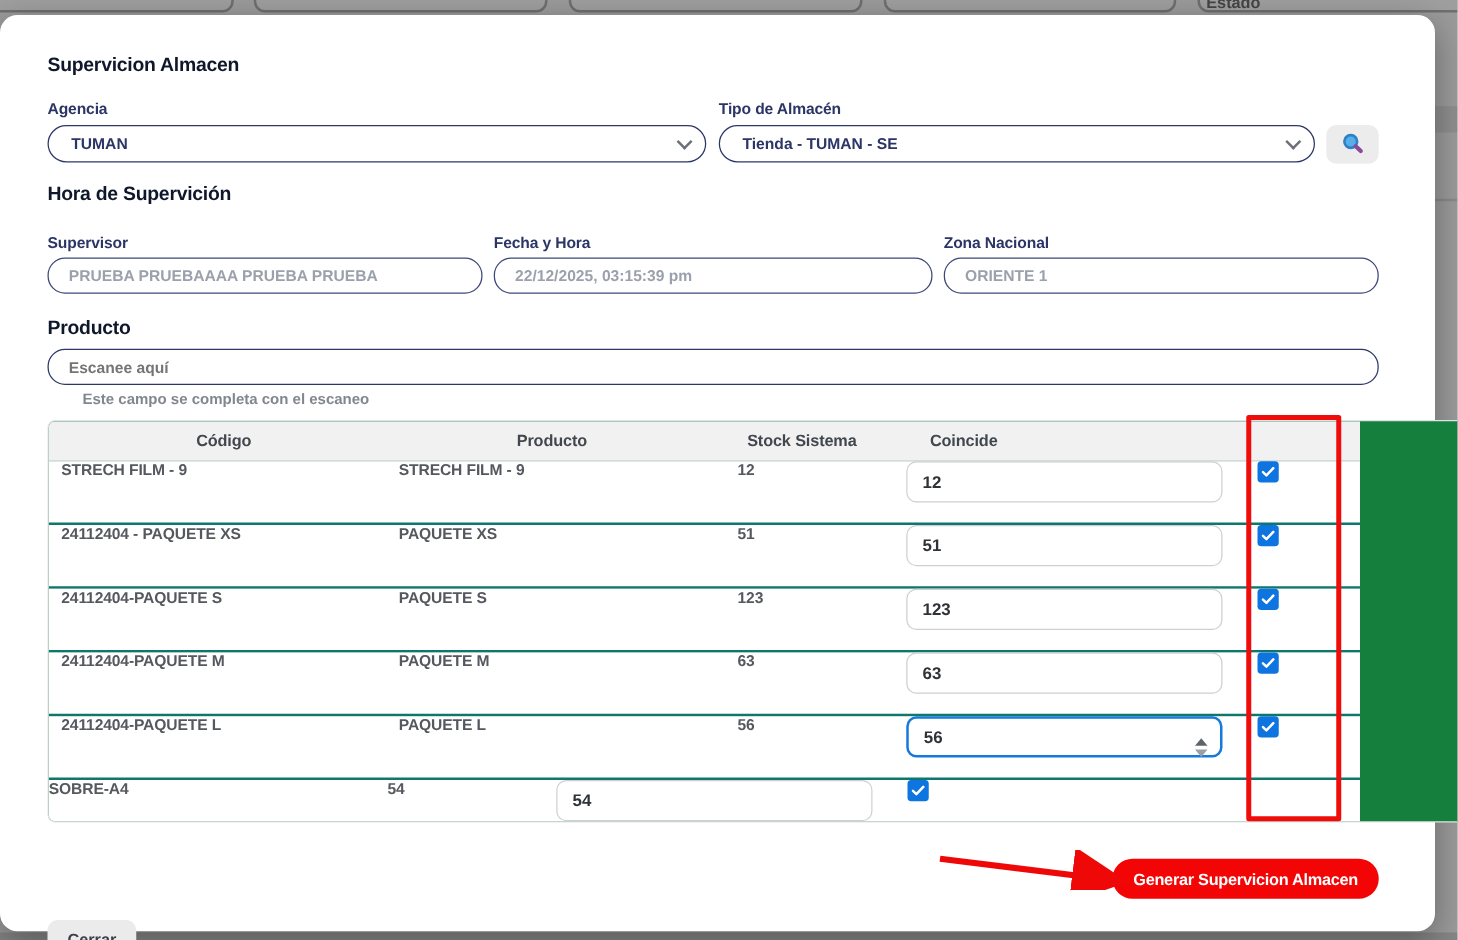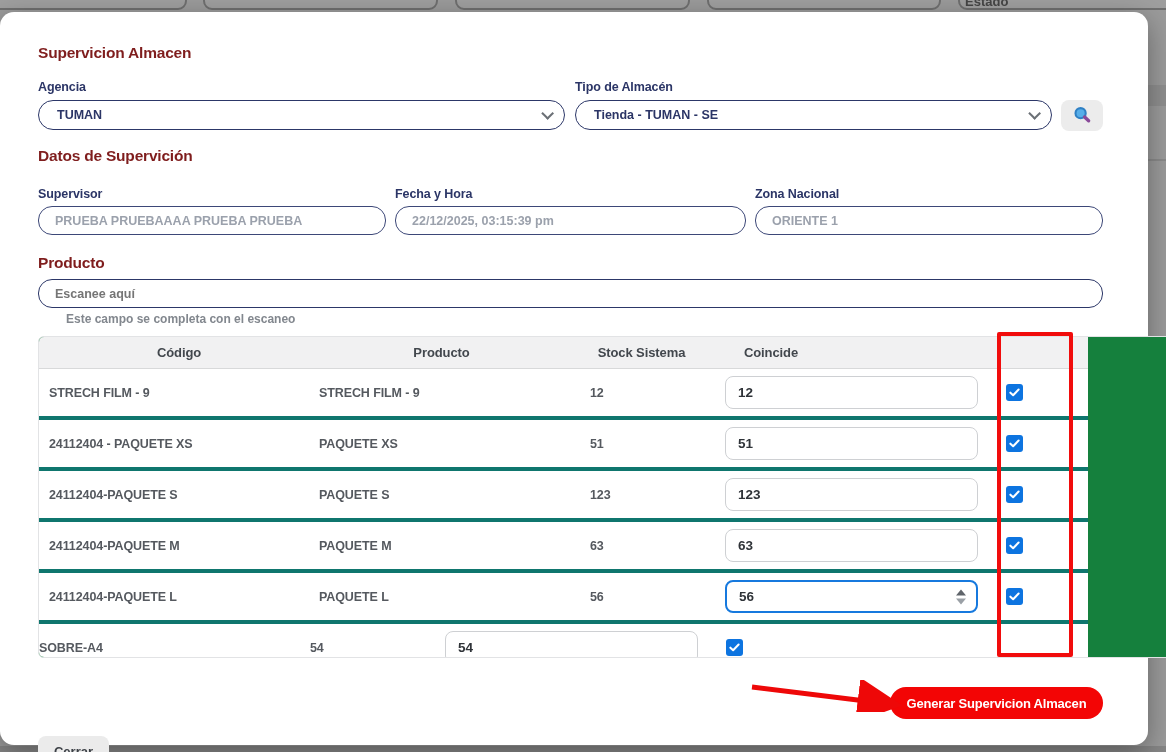--- a/index.html
+++ b/index.html
@@ -9,21 +9,21 @@
 
   
   .bg-box { position:absolute; top:-28px; height:38px; border:2px solid #6f6f6f; border-radius:9px; background:#9f9f9f; }
   .bg-estado { position:absolute; left:965px; top:-6px; font-size:13px; font-weight:bold; color:#454545; }
   .bg-band1 { position:absolute; left:1146px; top:85px; width:20px; height:21px; background:#8f8f8f; }
   .bg-band2 { position:absolute; left:1146px; top:159px; width:20px; height:2px; background:#8a8a8a; }
   .bg-bottombar { position:absolute; left:0; top:746px; width:1166px; height:6px; background:#868686; }
 
   
   .modal { position:absolute; left:0; top:12px; width:1148px; height:733px; background:#fff; border-radius:14px; box-shadow:0 8px 28px rgba(0,0,0,.35); }
-  .h-navy { position:absolute; color:#7f1d1d; font-weight:bold; font-size:15.5px; letter-spacing:-0.2px; }
+  .h-navy { position:absolute; color:#0f172a; font-weight:bold; font-size:15.5px; letter-spacing:-0.2px; }
   .lbl { position:absolute; color:#2b3566; font-weight:bold; font-size:12.5px; letter-spacing:-0.1px; }
 
   .sel { position:absolute; height:30px; border:1.5px solid #2c3768; border-radius:15px; background:#fff;
          display:flex; align-items:center; padding:0 14px 0 18px; cursor:pointer; }
   .sel .val { color:#2b3566; font-weight:bold; font-size:12.5px; flex:1; }
   .chev { width:9px; height:9px; border-right:2px solid #6b7076; border-bottom:2px solid #6b7076;
           transform:rotate(45deg) translateY(-3px); }
 
   .inp { position:absolute; height:29px; border:1.2px solid #3d4878; border-radius:14px; background:#fff;
          color:#9ba1ac; font-weight:bold; font-size:12.5px; padding:0 16px; font-family:"Liberation Sans",sans-serif; outline:none; }
@@ -33,21 +33,21 @@
   .search-btn { position:absolute; left:1061px; top:100px; width:42px; height:31px; background:#ececec;
                 border:none; border-radius:8px; cursor:pointer; display:flex; align-items:center; justify-content:center; }
 
   
   .table { position:absolute; left:38px; top:336px; width:1163px; height:322px; background:#15803d;
            border:1px solid #e2e3e5; border-radius:6px; overflow:hidden; }
   .thead { display:flex; height:32px; background:#f1f1f2; border-bottom:1px solid #d8d9da; align-items:center;
            width:1049px; }
   .th { font-size:13px; font-weight:bold; color:#42474d; text-align:center; letter-spacing:-0.1px; }
   .c1{width:280px;} .c2{width:245px;} .c3{width:155px;} .c4{width:265px;} .c5{width:104px;}
-  .trow { display:flex; align-items:center; height:51px; border-bottom:4px solid #0f766e; width:1049px; background:#fff; }
+  .trow { display:flex; height:51px; border-bottom:2px solid #0f766e; width:1049px; background:#fff; }
   .td { font-size:12.5px; font-weight:bold; color:#55595f; letter-spacing:-0.1px; }
   .td.codigo { padding-left:10px; }
   .td.stock { padding-left:26px; }
   .qty-wrap { position:relative; }
   .qty { width:253px; height:33px; margin-left:6px; border:1px solid #ced0d3; border-radius:8px;
          font-family:"Liberation Sans",sans-serif; font-size:13.5px; font-weight:bold; color:#2f3338;
          padding:0 12px; outline:none; }
   .qty.focused { border:2px solid #1679de; }
   .spinners { position:absolute; right:18px; top:50%; transform:translateY(-50%); display:none;
               flex-direction:column; gap:3px; align-items:center; }
@@ -108,21 +108,21 @@
 
   <button class="search-btn">
     <span style="display:flex;">
       <svg width="21" height="21" viewBox="0 0 21 21">
         <circle cx="8.6" cy="8.2" r="5.1" fill="#57aee9" stroke="#2f80c4" stroke-width="2.1"></circle>
         <line x1="12.6" y1="12.0" x2="16.6" y2="15.8" stroke="#8a4a9a" stroke-width="3.4" stroke-linecap="round"></line>
       </svg>
     </span>
   </button>
 
-  <div class="h-navy" style="left:38px; top:147px;">Datos de Supervición</div>
+  <div class="h-navy" style="left:38px; top:147px;">Hora de Supervición</div>
 
   <div class="lbl" style="left:38px; top:187px;">Supervisor</div>
   <input class="inp" style="left: 38px; top: 206px; width: 348px;" readonly="" value="PRUEBA PRUEBAAAA PRUEBA PRUEBA">
 
   <div class="lbl" style="left:395px; top:187px;">Fecha y Hora</div>
   <input class="inp" style="left: 395px; top: 206px; width: 351px;" readonly="" value="22/12/2025, 03:15:39 pm">
 
   <div class="lbl" style="left:755px; top:187px;">Zona Nacional</div>
   <input class="inp" style="left: 755px; top: 206px; width: 348px;" readonly="" value="ORIENTE 1">
 

